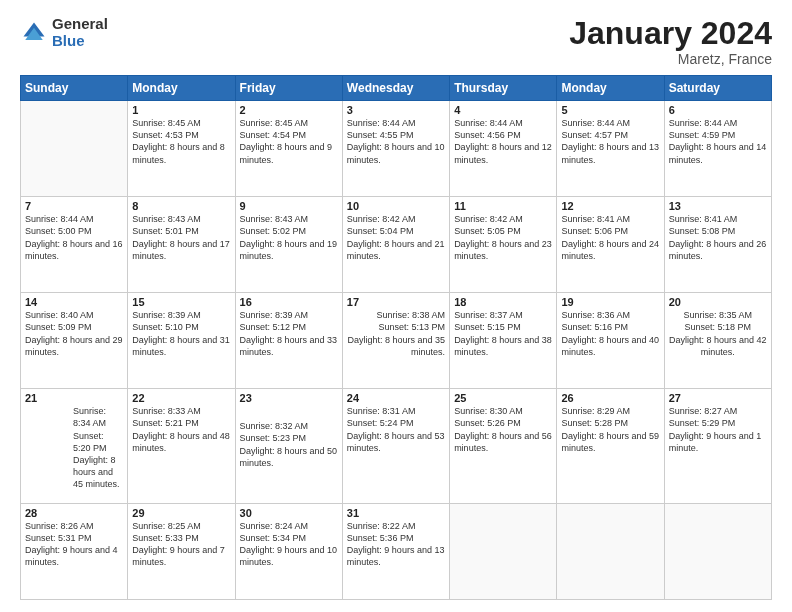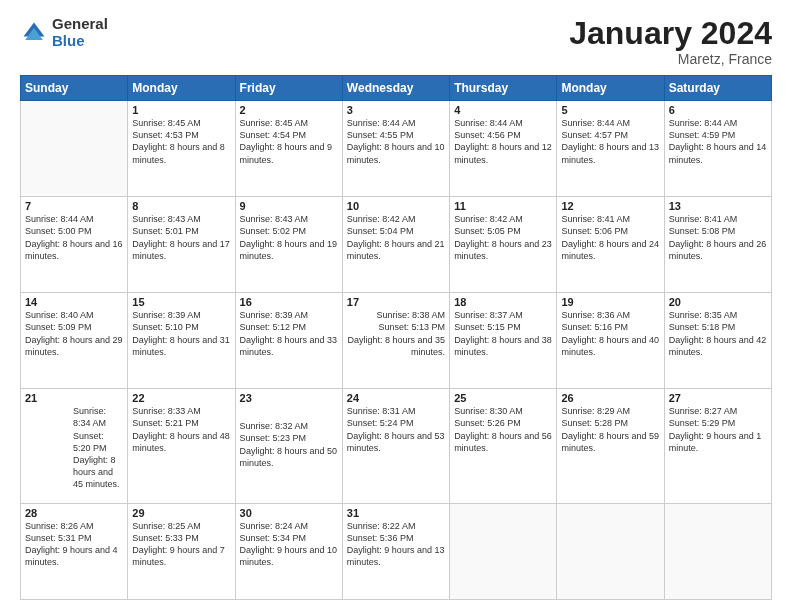--- a/index.html
+++ b/index.html
@@ -248,21 +248,21 @@
 Daylight: 8 hours and 38 minutes.</div>
           </td>
           <td>
             <span class="day-number">19</span>
             <div class="cell-text" style="white-space: pre-line;">Sunrise: 8:36 AM
 Sunset: 5:16 PM
 Daylight: 8 hours and 40 minutes.</div>
           </td>
           <td>
             <span class="day-number">20</span>
-            <div class="cell-text" style="white-space: pre-line;">Sunrise: 8:35 AM
+            <div class="cell-text" style="white-space: pre-line; text-align: center;">Sunrise: 8:35 AM
 Sunset: 5:18 PM
 Daylight: 8 hours and 42 minutes.</div>
           </td>
         </tr>
         <tr>
           <td>
             <span class="day-number">21</span>
             <div class="cell-text" style="white-space: pre-line; margin-left: 48px;">Sunrise: 8:34 AM
 Sunset: 5:20 PM
 Daylight: 8 hours and 45 minutes.</div>

